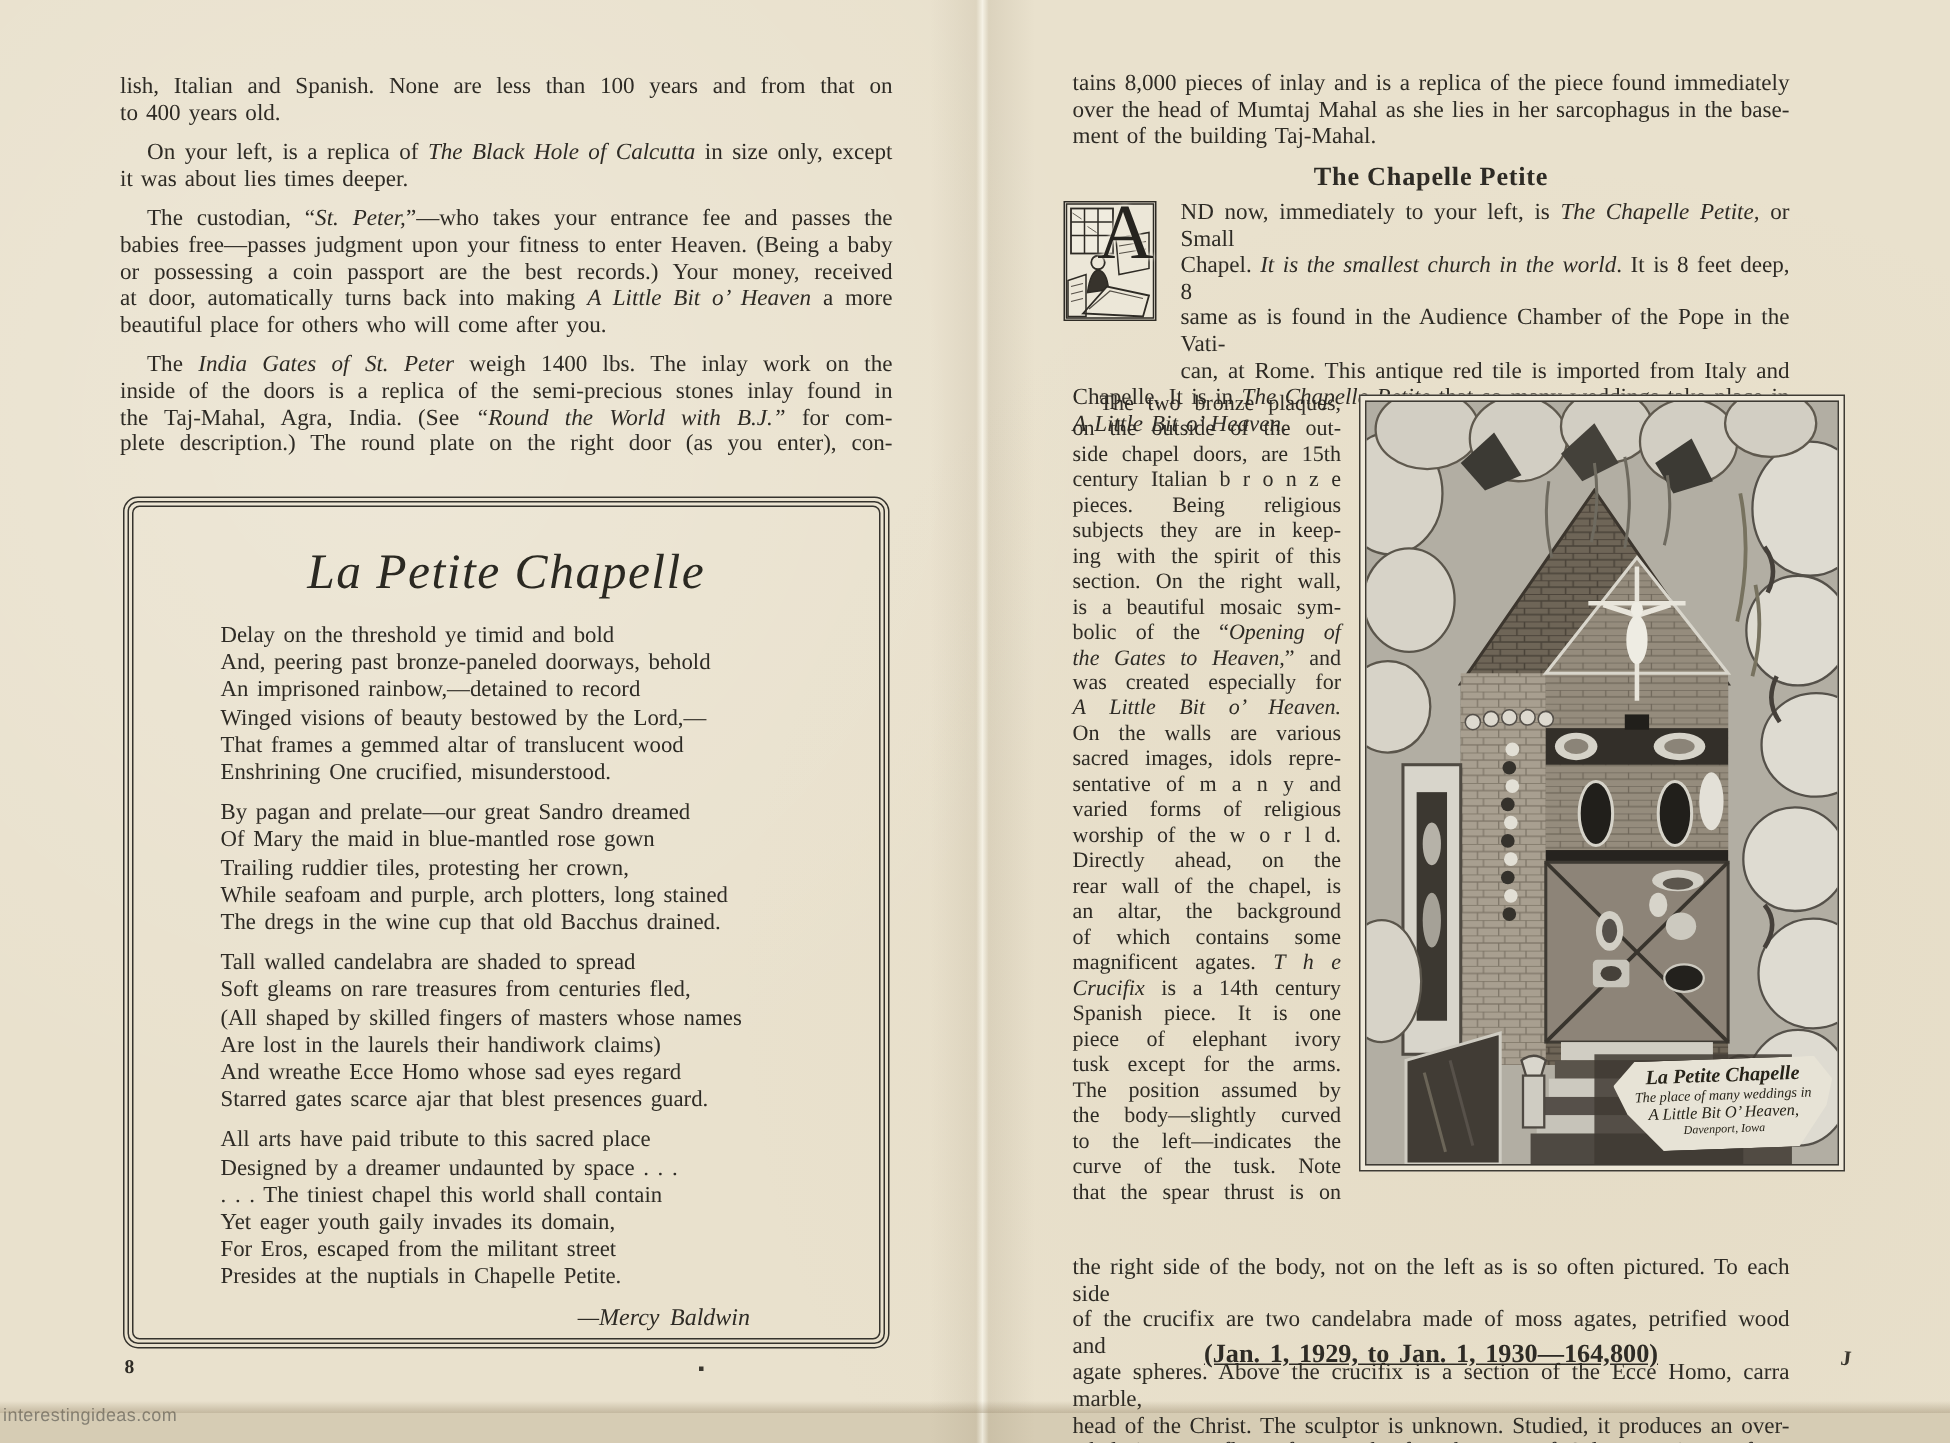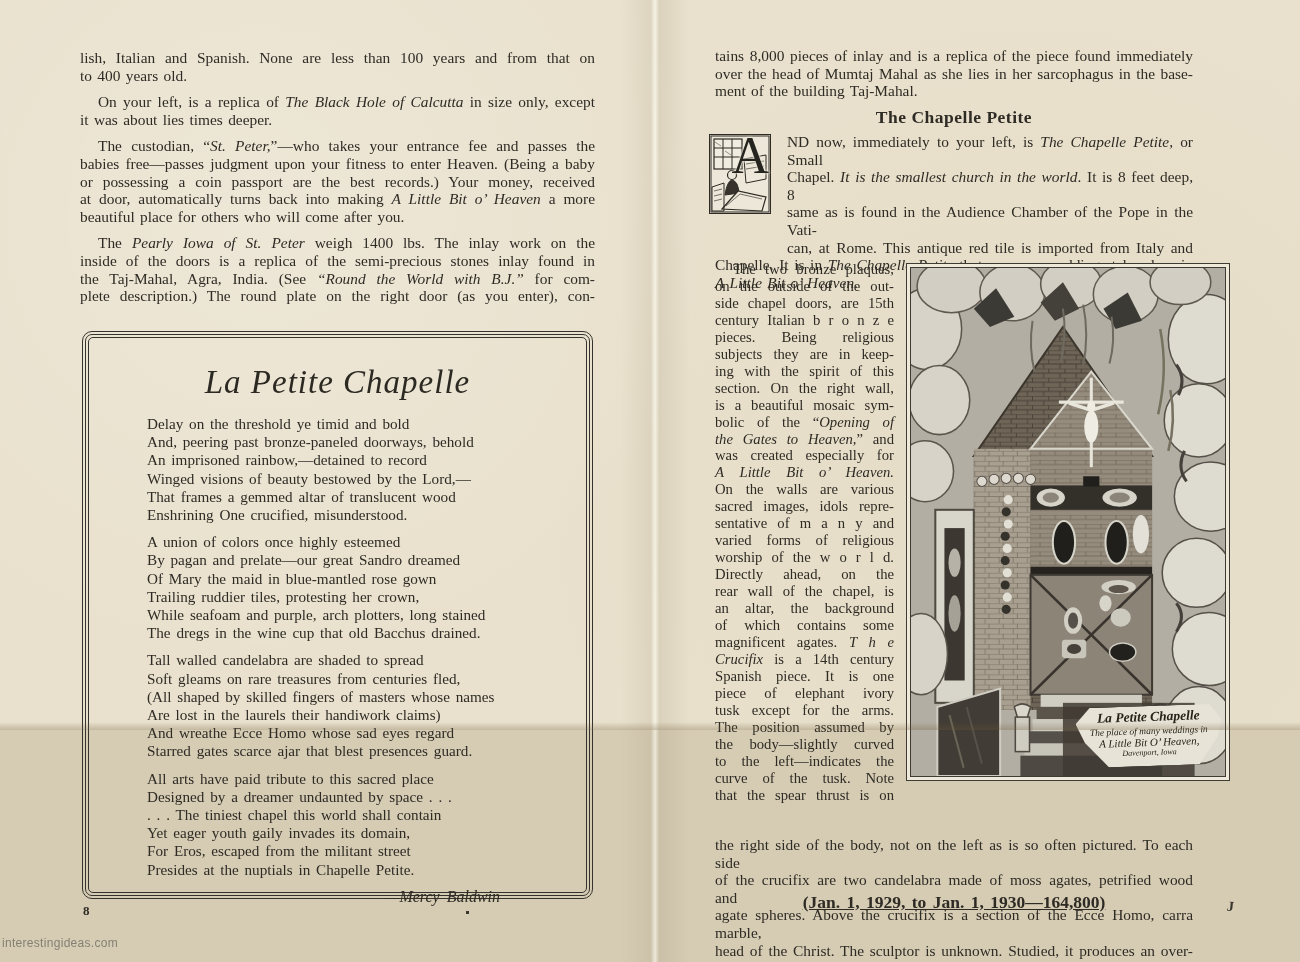--- a/index.html
+++ b/index.html
@@ -1,19 +1,19 @@
 <!DOCTYPE html>
 <html><head>
 <meta charset="utf-8">
 <style>
   html,body{margin:0;padding:0;}
   body{width:1300px;height:962px;overflow:hidden;
        font-family:"Liberation Serif","DejaVu Serif",serif;
        color:#2e2b25;background:#d6ccb4;}
-  .paper{position:relative;width:1300px;height:730px;
+  .paper{position:relative;width:1300px;height:942px;
     background:
       radial-gradient(circle at 20% 30%, rgba(255,255,255,.20), rgba(255,255,255,0) 40%),
       radial-gradient(circle at 80% 70%, rgba(190,170,130,.10), rgba(190,170,130,0) 45%),
       #e9e1cd;}
   
   .gutter{position:absolute;left:620px;top:0;width:70px;height:962px;pointer-events:none;
     background:linear-gradient(90deg, rgba(120,105,75,0) 0%, rgba(120,105,75,.10) 44%,
       rgba(255,255,248,.55) 50%, rgba(120,105,75,.12) 56%, rgba(120,105,75,0) 100%);}
   .bottom-edge{position:absolute;left:0;bottom:0;width:1300px;height:8px;
     background:linear-gradient(180deg, rgba(110,90,55,0), rgba(110,90,55,.30));}
@@ -98,42 +98,41 @@
         <div class="jline lastline"><span>it was about lies times deeper.</span></div>
       </div>
     <div class="jpara indent">
         <div class="jline"><span>The custodian, “</span><span class="it">St. Peter,</span><span>”—who takes your entrance fee and passes the</span></div>
         <div class="jline"><span>babies free—passes judgment upon your fitness to enter Heaven. (Being a baby</span></div>
         <div class="jline"><span>or possessing a coin passport are the best records.)  Your money, received</span></div>
         <div class="jline"><span>at door, automatically turns back into making </span><span class="it">A Little Bit o’ Heaven</span><span> a more</span></div>
         <div class="jline lastline"><span>beautiful place for others who will come after you.</span></div>
       </div>
     <div class="jpara indent">
-        <div class="jline"><span>The </span><span class="it">Pearly Iowa of St. Peter</span><span> weigh 1400 lbs.  The inlay work on the</span></div>
+        <div class="jline"><span>The </span><span class="it">India Gates of St. Peter</span><span> weigh 1400 lbs.  The inlay work on the</span></div>
         <div class="jline"><span>inside of the doors is a replica of the semi-precious stones inlay found in</span></div>
         <div class="jline"><span>the Taj-Mahal, Agra, India.  (See </span><span class="it">“Round the World with B.J.”</span><span> for com-</span></div>
         <div class="jline"><span>plete description.)  The round plate on the right door (as you enter), con-</span></div>
       </div>
   </div>
 
   <div class="poem-box">
     <div class="poem-box-mid">
       <div class="poem-box-in">
         <div class="poem-title">La Petite Chapelle</div>
         <div class="poem-body">
           <div class="stanza">
               <div class="pline">Delay on the threshold ye timid and bold</div>
               <div class="pline">And, peering past bronze-paneled doorways, behold</div>
               <div class="pline">An imprisoned rainbow,—detained to record</div>
               <div class="pline">Winged visions of beauty bestowed by the Lord,—</div>
               <div class="pline">That frames a gemmed altar of translucent wood</div>
               <div class="pline">Enshrining One crucified, misunderstood.</div>
             </div>
           <div class="stanza">
-              <div class="pline">A union of colors once highly esteemed</div>
               <div class="pline">By pagan and prelate—our great Sandro dreamed</div>
               <div class="pline">Of Mary the maid in blue-mantled rose gown</div>
               <div class="pline">Trailing ruddier tiles, protesting her crown,</div>
               <div class="pline">While seafoam and purple, arch plotters, long stained</div>
               <div class="pline">The dregs in the wine cup that old Bacchus drained.</div>
             </div>
           <div class="stanza">
               <div class="pline">Tall walled candelabra are shaded to spread</div>
               <div class="pline">Soft gleams on rare treasures from centuries fled,</div>
               <div class="pline">(All shaped by skilled fingers of masters whose names</div>

